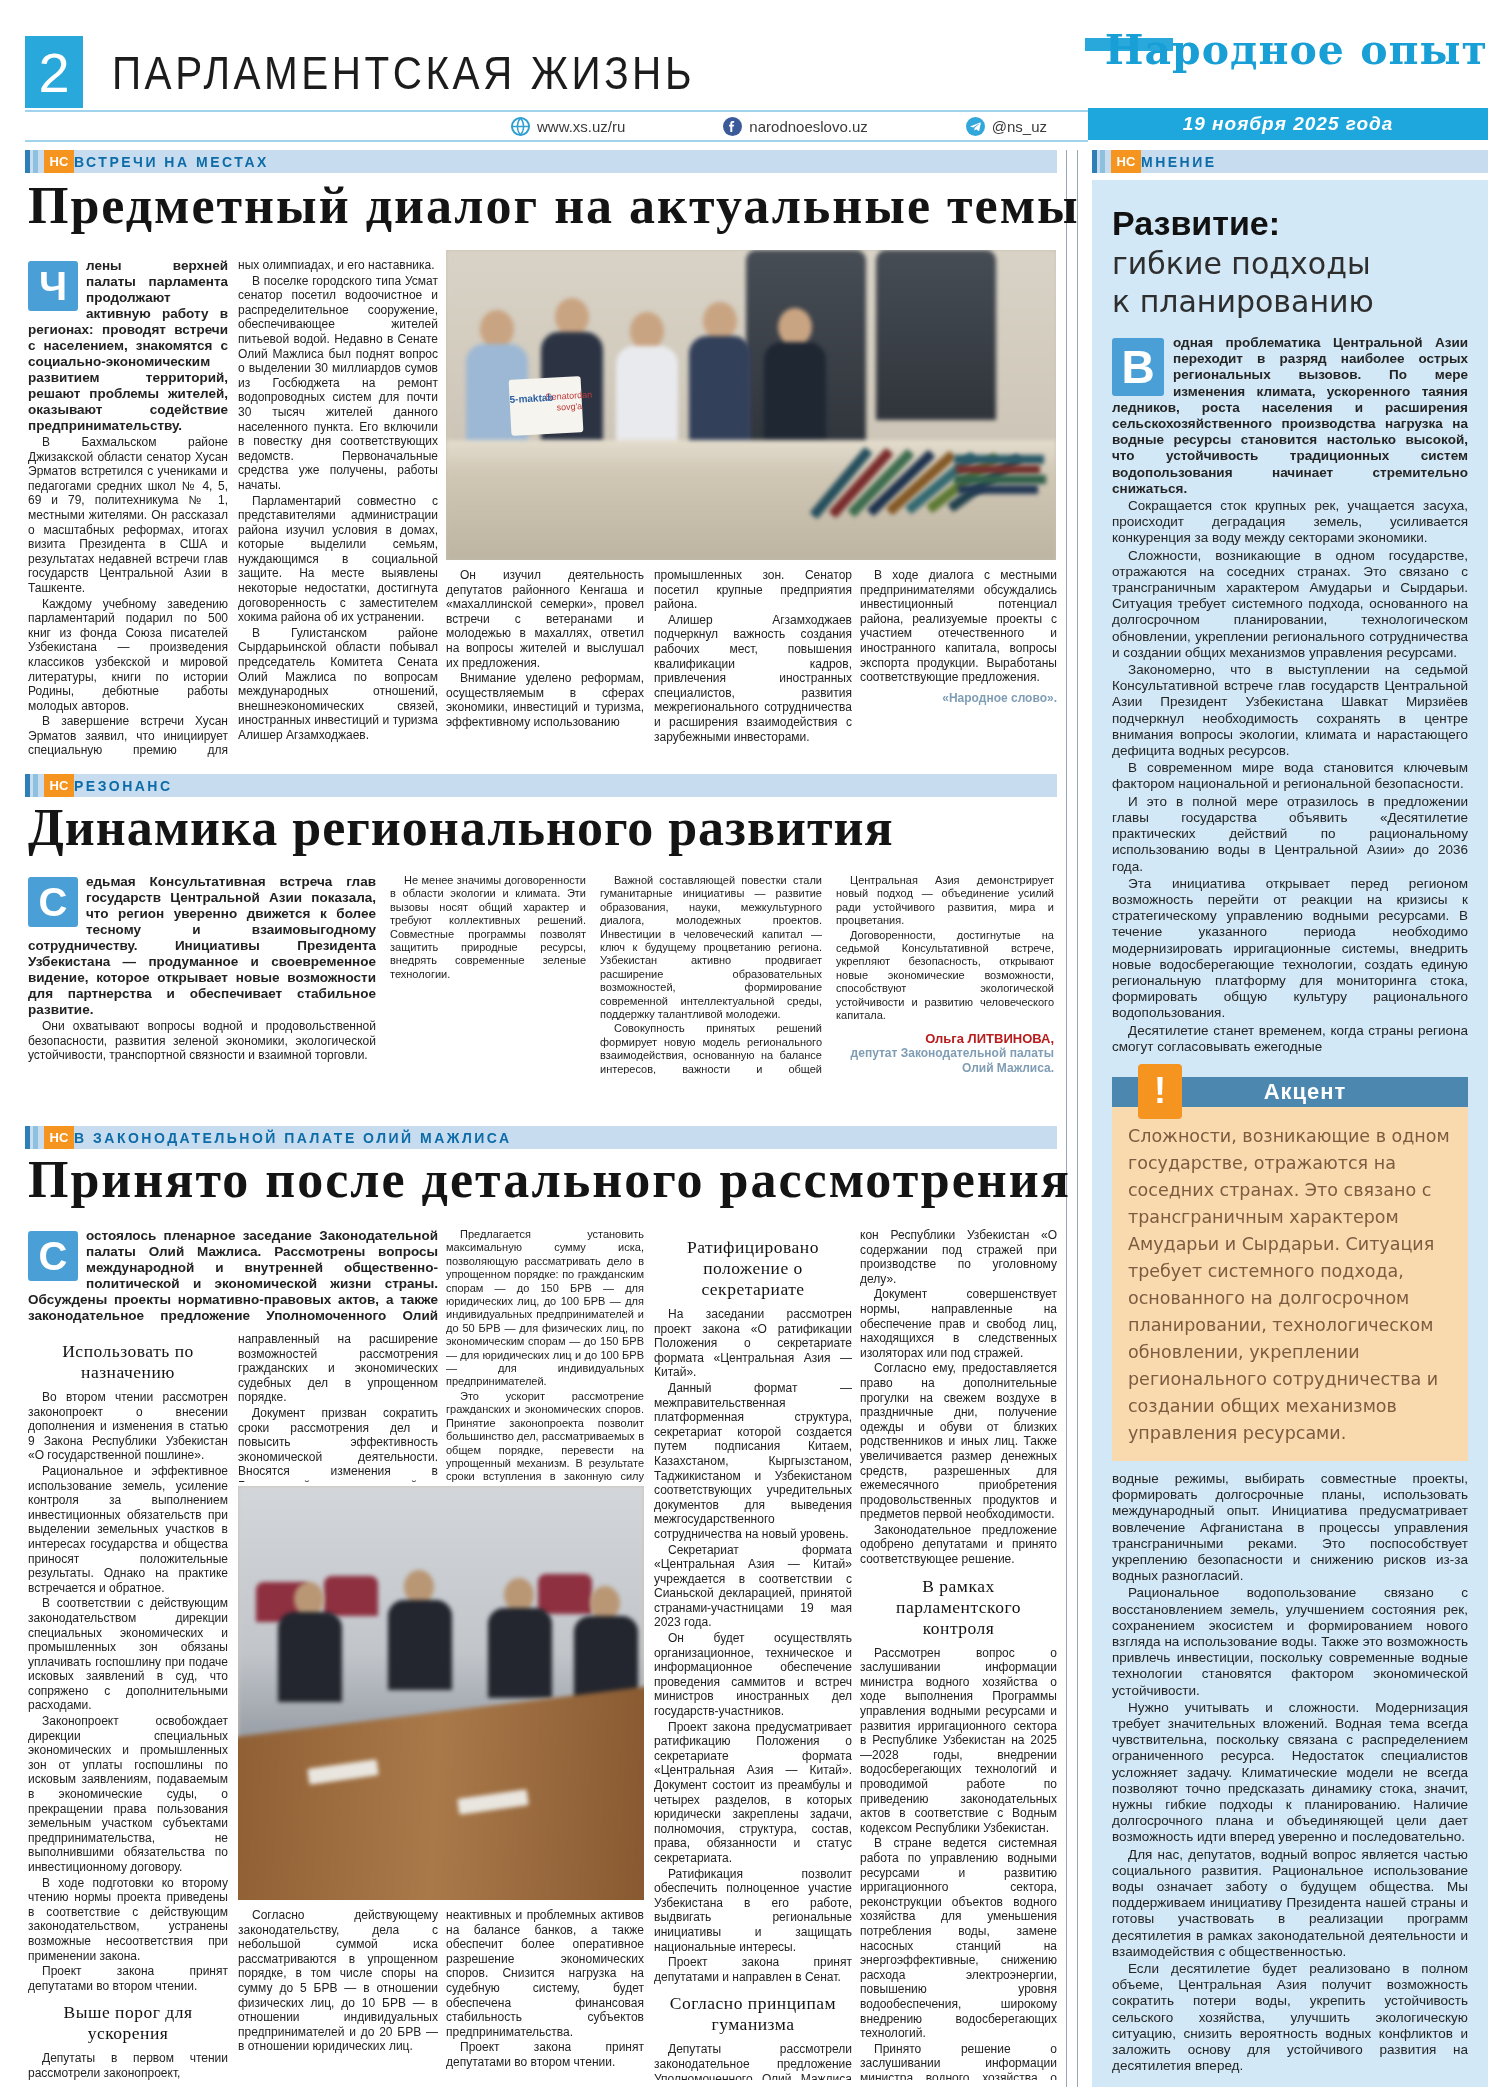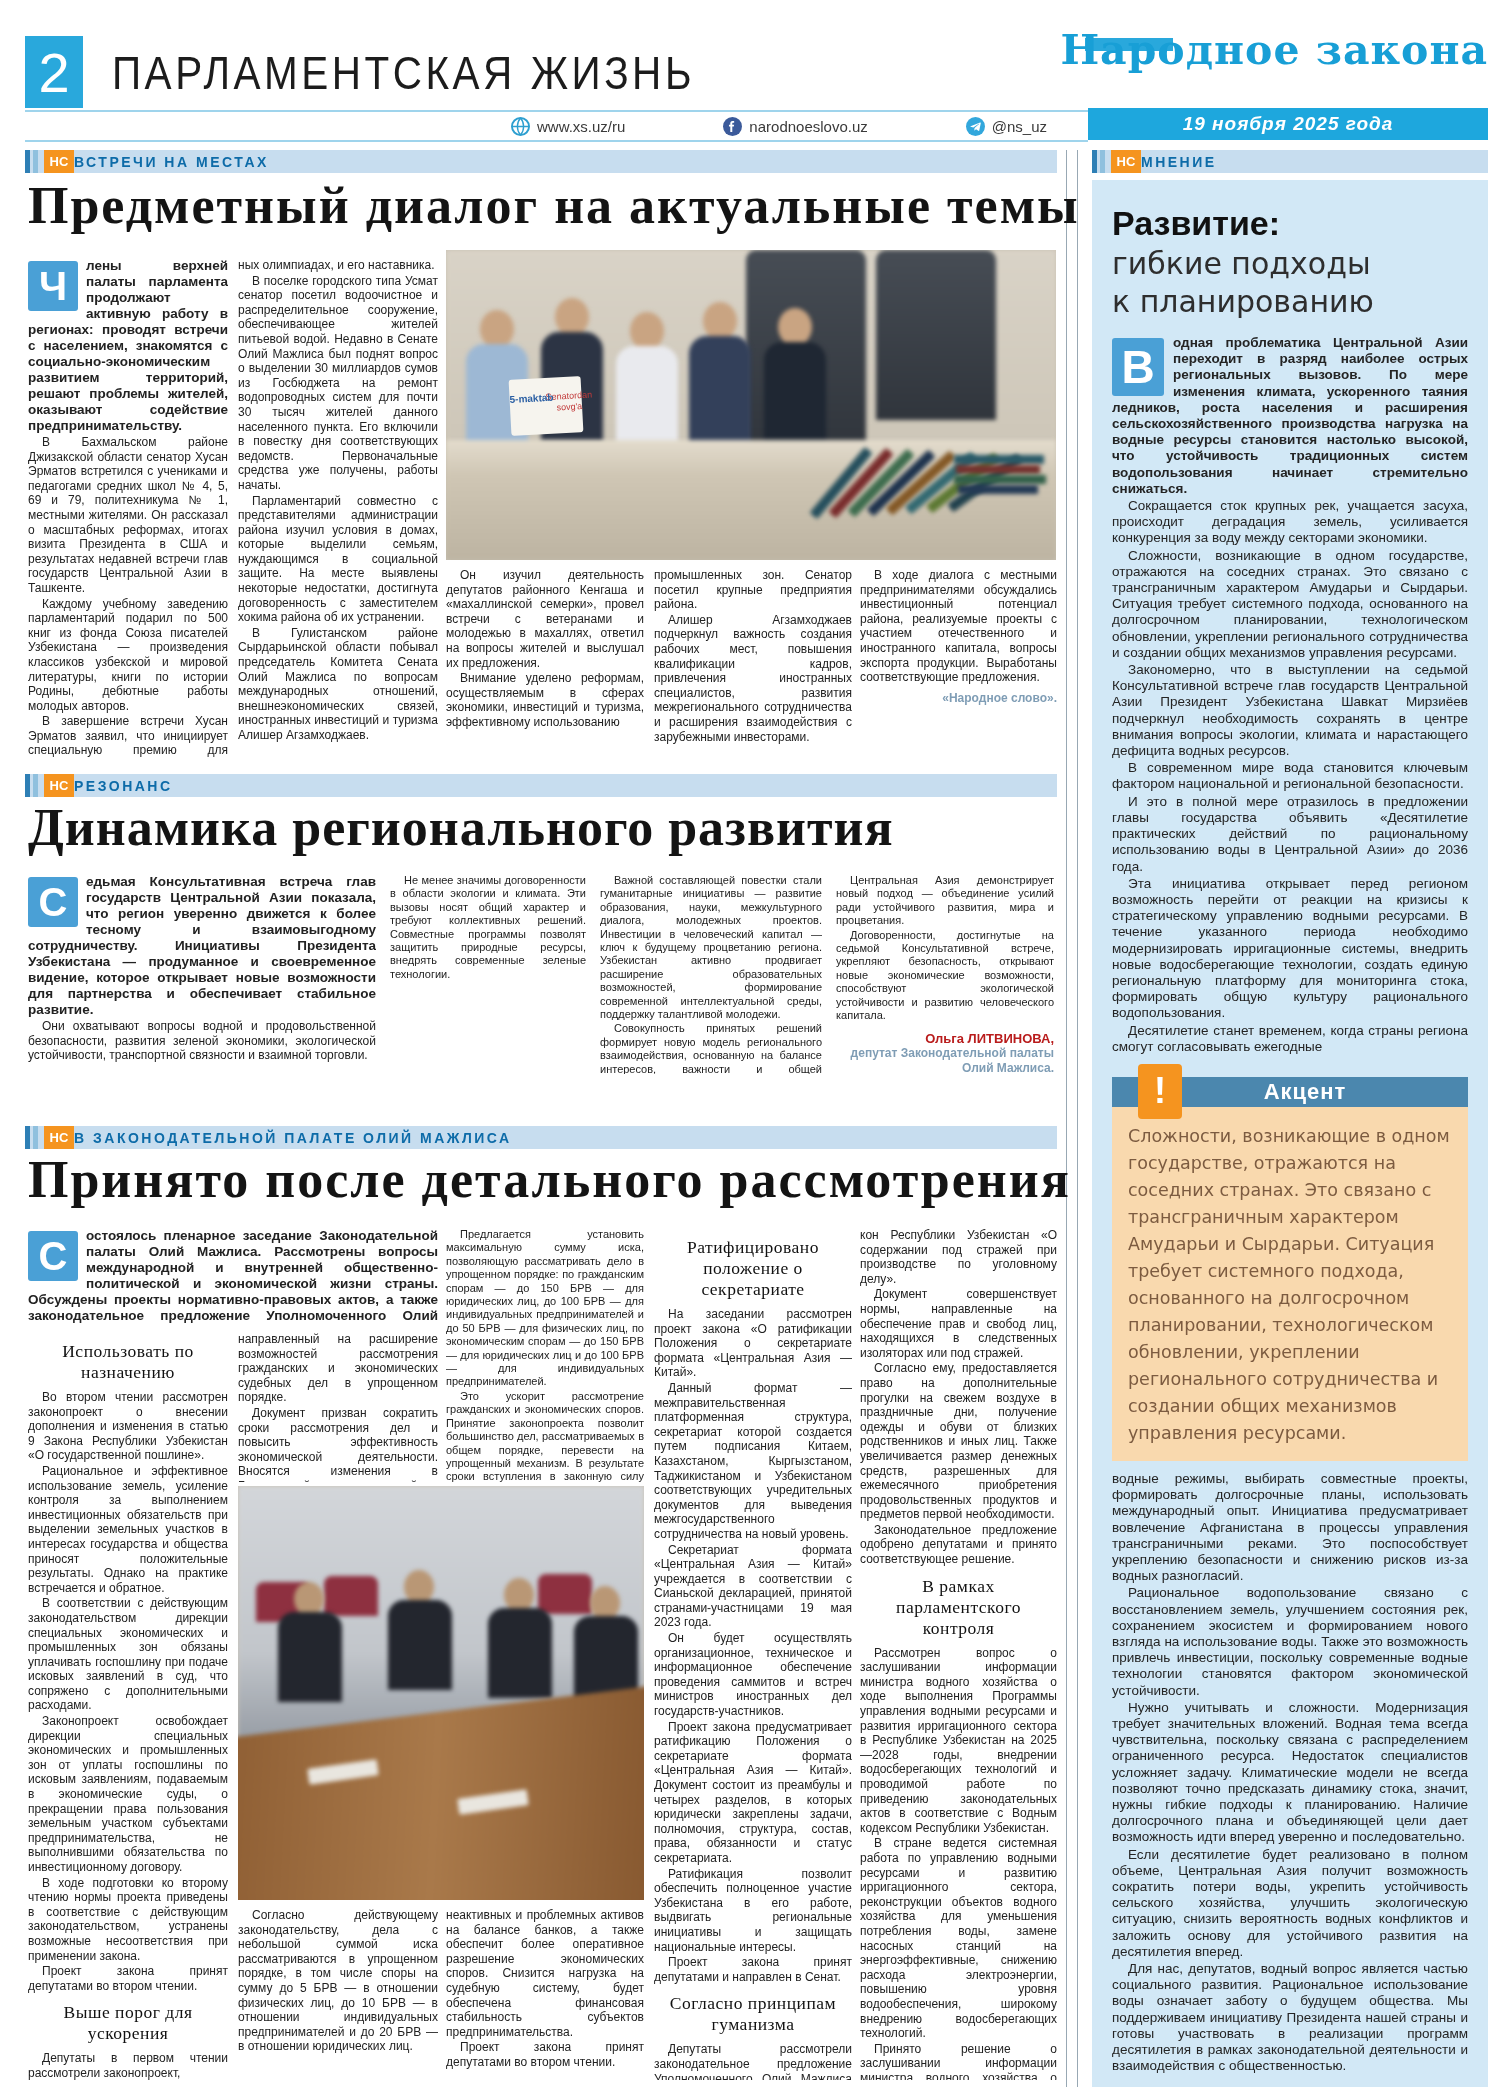--- a/index.html
+++ b/index.html
@@ -93,21 +93,21 @@
   .p3-paper{width:70px;height:16px;background:#e9e6df;border-radius:2px;transform:rotate(-8deg);}
 </style>
 </head>
 <body>
 
 <div class="page">
 
   <div class="num-box">2</div>
   <div class="section-title">ПАРЛАМЕНТСКАЯ ЖИЗНЬ</div>
   <div class="logo-dash"></div>
-  <div class="logo">Народное закона</div>
+  <div class="logo">Народное опыт</div>
 
   <div class="info-bar">
     <div class="info-items">
       <div class="info-item">
         <span class="icn">
           <svg width="19" height="19" viewBox="0 0 20 20">
               <circle cx="10" cy="10" r="9" fill="none" stroke="#2d9fd0" stroke-width="2"></circle>
               <path d="M1 10h18M10 1a14 14 0 010 18M10 1a14 14 0 000 18" fill="none" stroke="#2d9fd0" stroke-width="1.4"></path>
             </svg>
         </span>
@@ -370,22 +370,22 @@
         <div class="accent-bar">
           <span>Акцент</span>
         </div>
         <div class="accent-excl">!</div>
       </div>
       <div class="accent-box">Сложности, возникающие в одном государстве, отражаются на соседних странах. Это связано с трансграничным характером Амударьи и Сырдарьи. Ситуация требует системного подхода, основанного на долгосрочном планировании, технологическом обновлении, укреплении регионального сотрудничества и создании общих механизмов управления ресурсами.</div>
 
       <p style="text-indent:0;">водные режимы, выбирать совместные проекты, формировать долгосрочные планы, использовать международный опыт. Инициатива предусматривает вовлечение Афганистана в процессы управления трансграничными реками. Это поспособствует укреплению безопасности и снижению рисков из-за водных разногласий.</p>
       <p>Рациональное водопользование связано с восстановлением земель, улучшением состояния рек, сохранением экосистем и формированием нового взгляда на использование воды. Также это возможность привлечь инвестиции, поскольку современные водные технологии становятся фактором экономической устойчивости.</p>
       <p>Нужно учитывать и сложности. Модернизация требует значительных вложений. Водная тема всегда чувствительна, поскольку связана с распределением ограниченного ресурса. Недостаток специалистов усложняет задачу. Климатические модели не всегда позволяют точно предсказать динамику стока, значит, нужны гибкие подходы к планированию. Наличие долгосрочного плана и объединяющей цели дает возможность идти вперед уверенно и последовательно.</p>
+      <p>Для нас, депутатов, водный вопрос является частью социального развития. Рациональное использование воды означает заботу о будущем общества. Мы поддерживаем инициативу Президента нашей страны и готовы участвовать в реализации программ десятилетия в рамках законодательной деятельности и взаимодействия с общественностью.</p>
       <p>Если десятилетие будет реализовано в полном объеме, Центральная Азия получит возможность сократить потери воды, укрепить устойчивость сельского хозяйства, улучшить экологическую ситуацию, снизить вероятность водных конфликтов и заложить основу для устойчивого развития на десятилетия вперед.</p>
-      <p>Для нас, депутатов, водный вопрос является частью социального развития. Рациональное использование воды означает заботу о будущем общества. Мы поддерживаем инициативу Президента нашей страны и готовы участвовать в реализации программ десятилетия в рамках законодательной деятельности и взаимодействия с общественностью.</p>
 
       <div class="byline">
         <div class="b-name">Надира РАШИДОВА,</div>
 
       </div>
     </div>
   </div>
 
 </div>
 

